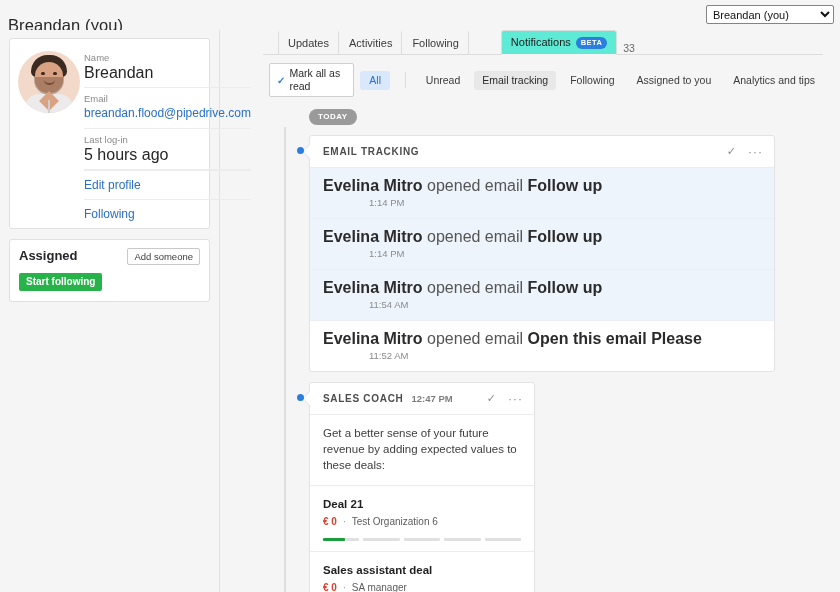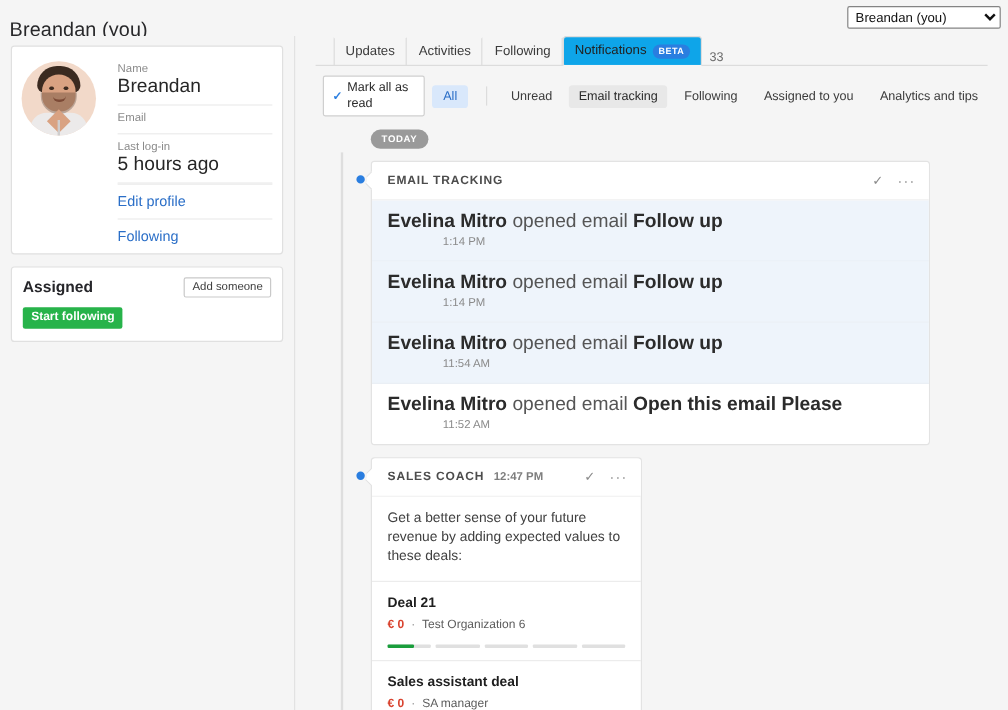--- a/index.html
+++ b/index.html
@@ -31,21 +31,21 @@
     position: absolute; left: 8px; top: 5px;
     font-size: 16.5px;
     font-weight: 400;
     color: #28282a;
     letter-spacing: 0.1px;
   }
 
   
   .left-col {
     position: absolute; left: 0; top: 30px;
-    width: 246px; height: 562px;
+    width: 220px; height: 562px;
     border-right: 1px solid #e2e2e2;
     background: #f5f5f5;
     padding: 8px 9px 0 9px;
   }
   .card {
     background: #fff;
     border: 1px solid #e0e0e0;
     border-radius: 3px;
   }
 
@@ -143,26 +143,27 @@
     font-size: 11px; color: #3b3b3b;
     padding: 5px 9px 5px 9px;
     border: 1px solid transparent;
     border-bottom: none;
     line-height: 13px;
     cursor: pointer;
     position: relative; top: 1px;
     border-right: 1px solid #dcdcdc;
   }
   .tab.active {
-    background: #0ea5e9;
+    background: #5eead4;
     border: 1px solid #dcdcdc;
     border-bottom: 1px solid #f5f5f5;
     border-radius: 3px 3px 0 0;
     display: flex; align-items: center; gap: 5px;
     color: #222;
+    margin-left: 32px;
   }
   .tab.first { border-left: 1px solid #dcdcdc; }
   .beta-badge {
     background: #2a7ee0; color: #fff;
     font-size: 7.5px; font-weight: 700; letter-spacing: 0.4px;
     padding: 1px 5px; border-radius: 7px; line-height: 10px;
   }
   .tab-count { font-size: 10.5px; color: #6a6a6a; margin-left: 6px; }
 
   
@@ -296,20 +297,21 @@
         </div>
       </div>
 
       <div class="fields">
         <div class="field">
           <div class="field-label">Name</div>
           <div class="field-value">Breandan</div>
         </div>
         <div class="field">
           <div class="field-label">Email</div>
+          <div class="field-link">breandan.flood@pipedrive.com</div>
         </div>
         <div class="field">
           <div class="field-label">Last log-in</div>
           <div class="field-value">5 hours ago</div>
         </div>
         <div class="link-row first">Edit profile</div>
         <div class="link-row">Following</div>
       </div>
     </div>
 

